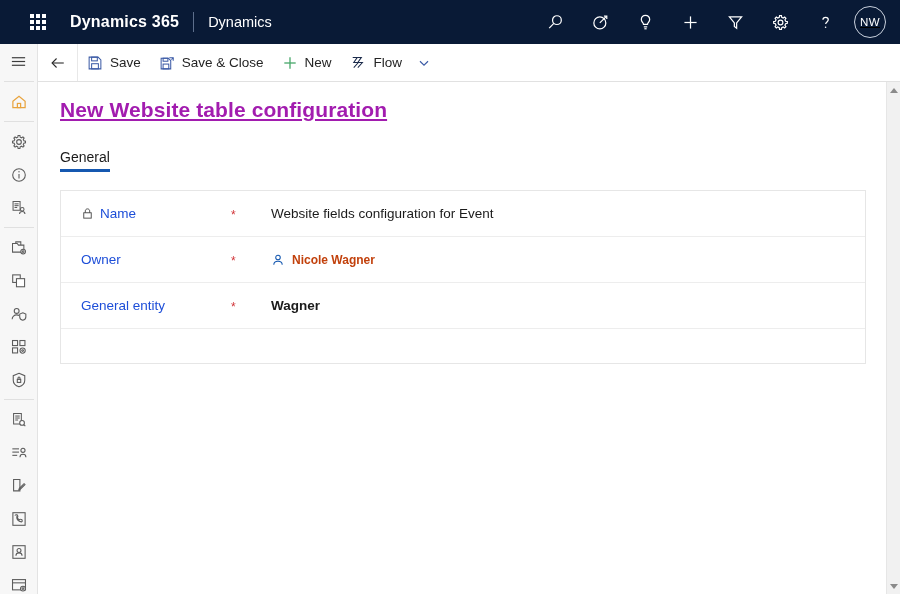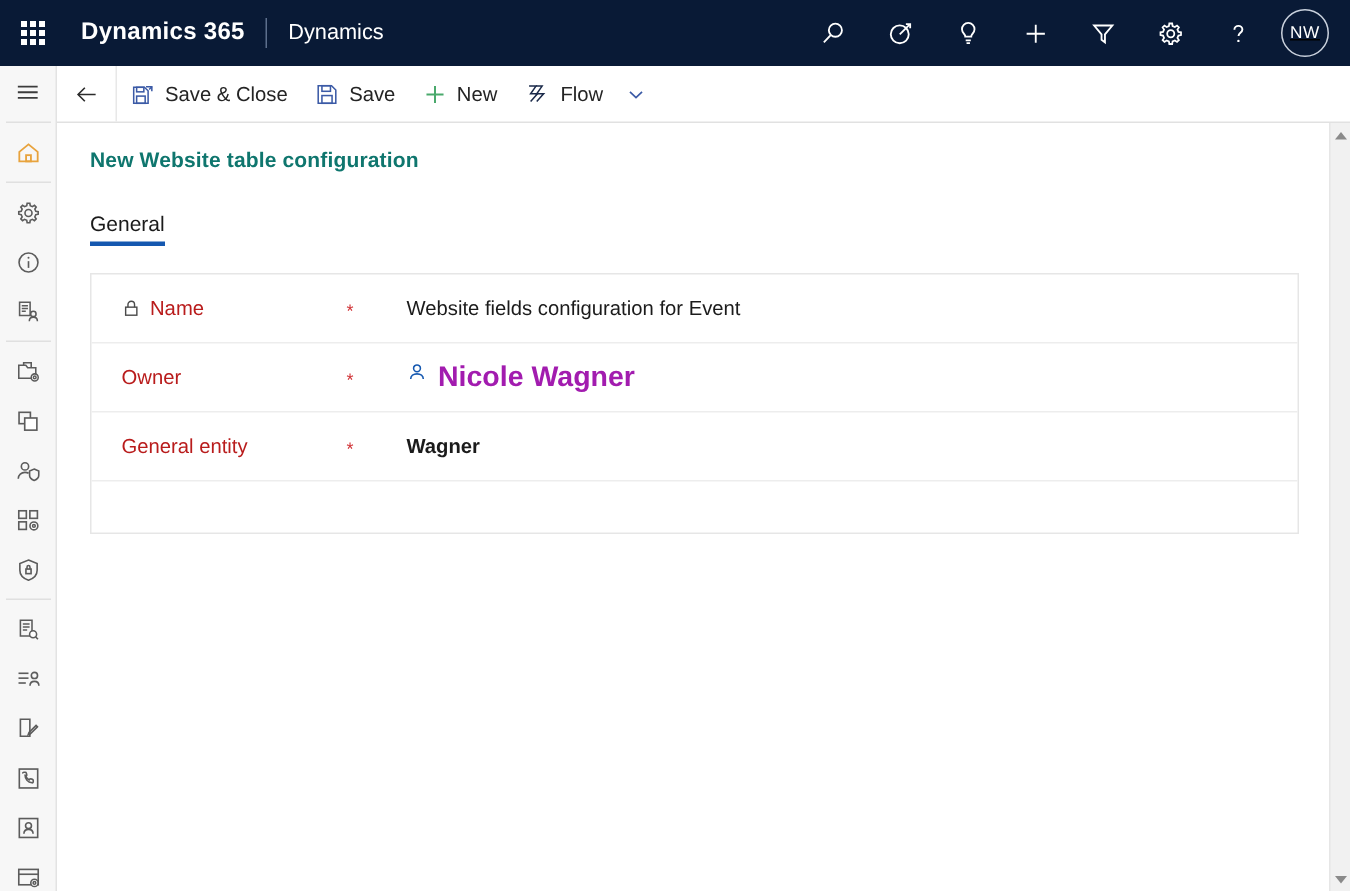--- a/index.html
+++ b/index.html
@@ -10,21 +10,21 @@
     background: #ffffff;
     font-family: "Liberation Sans", sans-serif;
     -webkit-font-smoothing: antialiased;
   }
   #app { position: relative; width: 900px; height: 594px; background:#fff; }
 
   
   .navbar {
     position: absolute; top: 0; left: 0; width: 900px; height: 44px;
     background: #091a36;
-    display: flex; align-items: center;
+    display: flex; align-items: center; padding-left: 16px;
   }
   .waffle {
     width: 44px; height: 44px;
     display: flex; align-items: center; justify-content: center;
     cursor: pointer;
   }
   .waffle-grid {
     width: 16px; height: 16px;
     display: grid; grid-template-columns: repeat(3, 4px);
     grid-template-rows: repeat(3, 4px); gap: 2px;
@@ -94,22 +94,22 @@
     width: 26px; height: 37px; display:flex; align-items:center; justify-content:center;
     cursor: pointer; color: #3b5aa6;
   }
 
   
   .content {
     position: absolute; top: 82px; left: 38px; width: 848px; height: 512px;
     background: #ffffff; overflow: hidden;
   }
   .page-title {
-    font-size: 14px; color: #0f766e; font-weight: bold;
-    padding: 16px 0 0 22px; letter-spacing: .1px;
+    font-size: 21px; color: #a21caf; font-weight: bold;
+    padding: 16px 0 0 22px; letter-spacing: .1px; text-decoration: underline;
   }
   .tabs { padding-left: 22px; margin-top: 27px; display:flex; }
   .tab {
     font-size: 14px; color: #1b1b1b; padding-bottom: 7px;
     cursor: pointer; position: relative;
   }
   .tab.active { color: #1b1b1b; }
   .tab.active::after {
     content: ""; position: absolute; left: 0; right: 0; bottom: 0;
     height: 3px; background: #1558b0;
@@ -122,35 +122,35 @@
   }
   .row {
     display: flex; align-items: center; height: 46px;
     padding-left: 20px; padding-right: 16px;
     border-bottom: 1px solid #ededed;
   }
   .row.empty { height: 34px; border-bottom: none; }
   .row-label {
     display: flex; align-items: center;
     width: 150px; flex: none;
-    font-size: 13.5px; color: #b91c1c;
+    font-size: 13.5px; color: #1d4ed8;
   }
   .lock-ic { margin-right: 6px; display:flex; align-items:center; color:#4a4a4a; }
   .req {
     width: 22px; flex: none; color: #d13438; font-size: 12px; line-height: 1;
     text-align: left; padding-top: 2px;
   }
   .row-value {
     font-size: 13.5px; color: #1b1b1b; padding-left: 18px;
   }
   .row-value.bold { font-weight: bold; }
   .row-value.name-val { font-weight: normal; }
   .owner-val {
     display: flex; align-items: flex-start; padding-left: 18px;
-    color: #a21caf; font-size: 19px; font-weight: bold; cursor: pointer;
+    color: #c2410c; font-size: 12px; font-weight: bold; cursor: pointer;
   }
   .owner-val .pic { margin-right: 7px; display:flex; align-items:center; color:#1558b0; }
 
   
   .scrollbar {
     position: absolute; top: 82px; right: 0; width: 14px; height: 512px;
     background: #f1f1f1; border-left: 1px solid #e6e6e6;
   }
   .sb-arrow {
     width: 14px; height: 16px; display:flex; align-items:center; justify-content:center;
@@ -362,44 +362,44 @@
     <div class="rail-spacer"></div>
 
   </div>
 
   <div class="cmdbar">
     <div class="cmd-back">
       <svg width="18" height="18" viewBox="0 0 20 20" fill="none" stroke="#2b2b2b" stroke-width="1.2">
         <line x1="3.4" y1="10" x2="16.4" y2="10"></line>
         <path d="M8.4 5 L3.4 10 L8.4 15"></path>
       </svg>
+    </div>
+
+    <div class="cmd-btn">
+      <span class="ci">
+        <svg width="16" height="16" viewBox="0 0 18 18" fill="none" stroke="#3b5aa6" stroke-width="1.15">
+          <path d="M2.4 2.4 L12.4 2.4 L15.6 5.6 L15.6 15.6 L2.4 15.6 Z"></path>
+          <rect x="5.2" y="2.4" width="6.4" height="4.2"></rect>
+          <rect x="5.2" y="9.8" width="7.6" height="5.8"></rect>
+        </svg>
+      </span>
+      <span>Save</span>
     </div>
 
     <div class="cmd-btn">
       <span class="ci">
         <svg width="16" height="16" viewBox="0 0 18 18" fill="none" stroke="#3b5aa6" stroke-width="1.15">
           <path d="M2.4 3.6 L10.4 3.6 L13.2 6.2 L13.2 15.6 L2.4 15.6 Z"></path>
           <rect x="4.6" y="3.6" width="5.4" height="3.4"></rect>
           <rect x="4.6" y="10.2" width="6.4" height="5.4"></rect>
           <path d="M11.6 3.2 L16 3.2 L16 6.6"></path>
           <path d="M14 5.2 L16 3.2"></path>
         </svg>
       </span>
       <span>Save &amp; Close</span>
-    </div>
-
-    <div class="cmd-btn">
-      <span class="ci">
-        <svg width="16" height="16" viewBox="0 0 18 18" fill="none" stroke="#3b5aa6" stroke-width="1.15">
-          <path d="M2.4 2.4 L12.4 2.4 L15.6 5.6 L15.6 15.6 L2.4 15.6 Z"></path>
-          <rect x="5.2" y="2.4" width="6.4" height="4.2"></rect>
-          <rect x="5.2" y="9.8" width="7.6" height="5.8"></rect>
-        </svg>
-      </span>
-      <span>Save</span>
     </div>
 
     <div class="cmd-btn">
       <span class="ci">
         <svg width="16" height="16" viewBox="0 0 18 18" stroke="#4aa96c" stroke-width="1.5">
           <line x1="9" y1="2.6" x2="9" y2="15.4"></line>
             <line x1="2.6" y1="9" x2="15.4" y2="9"></line>
         </svg>
       </span>
       <span>New</span>

